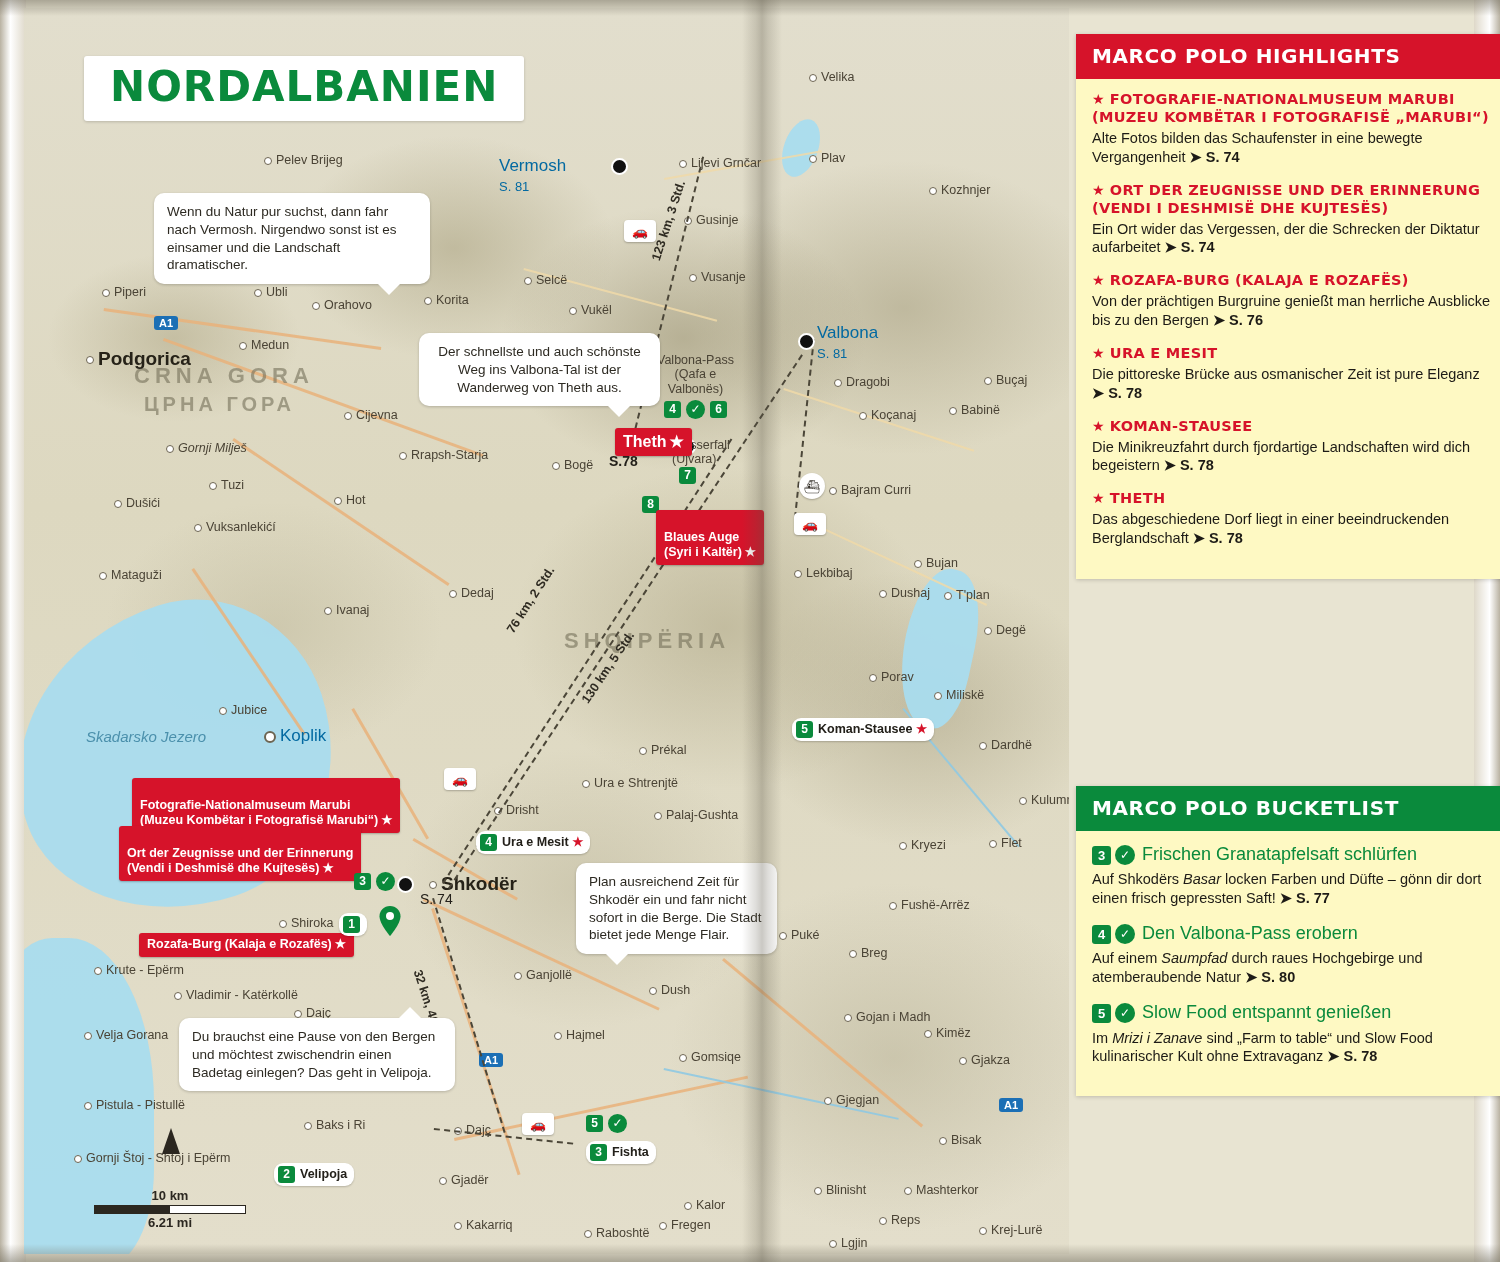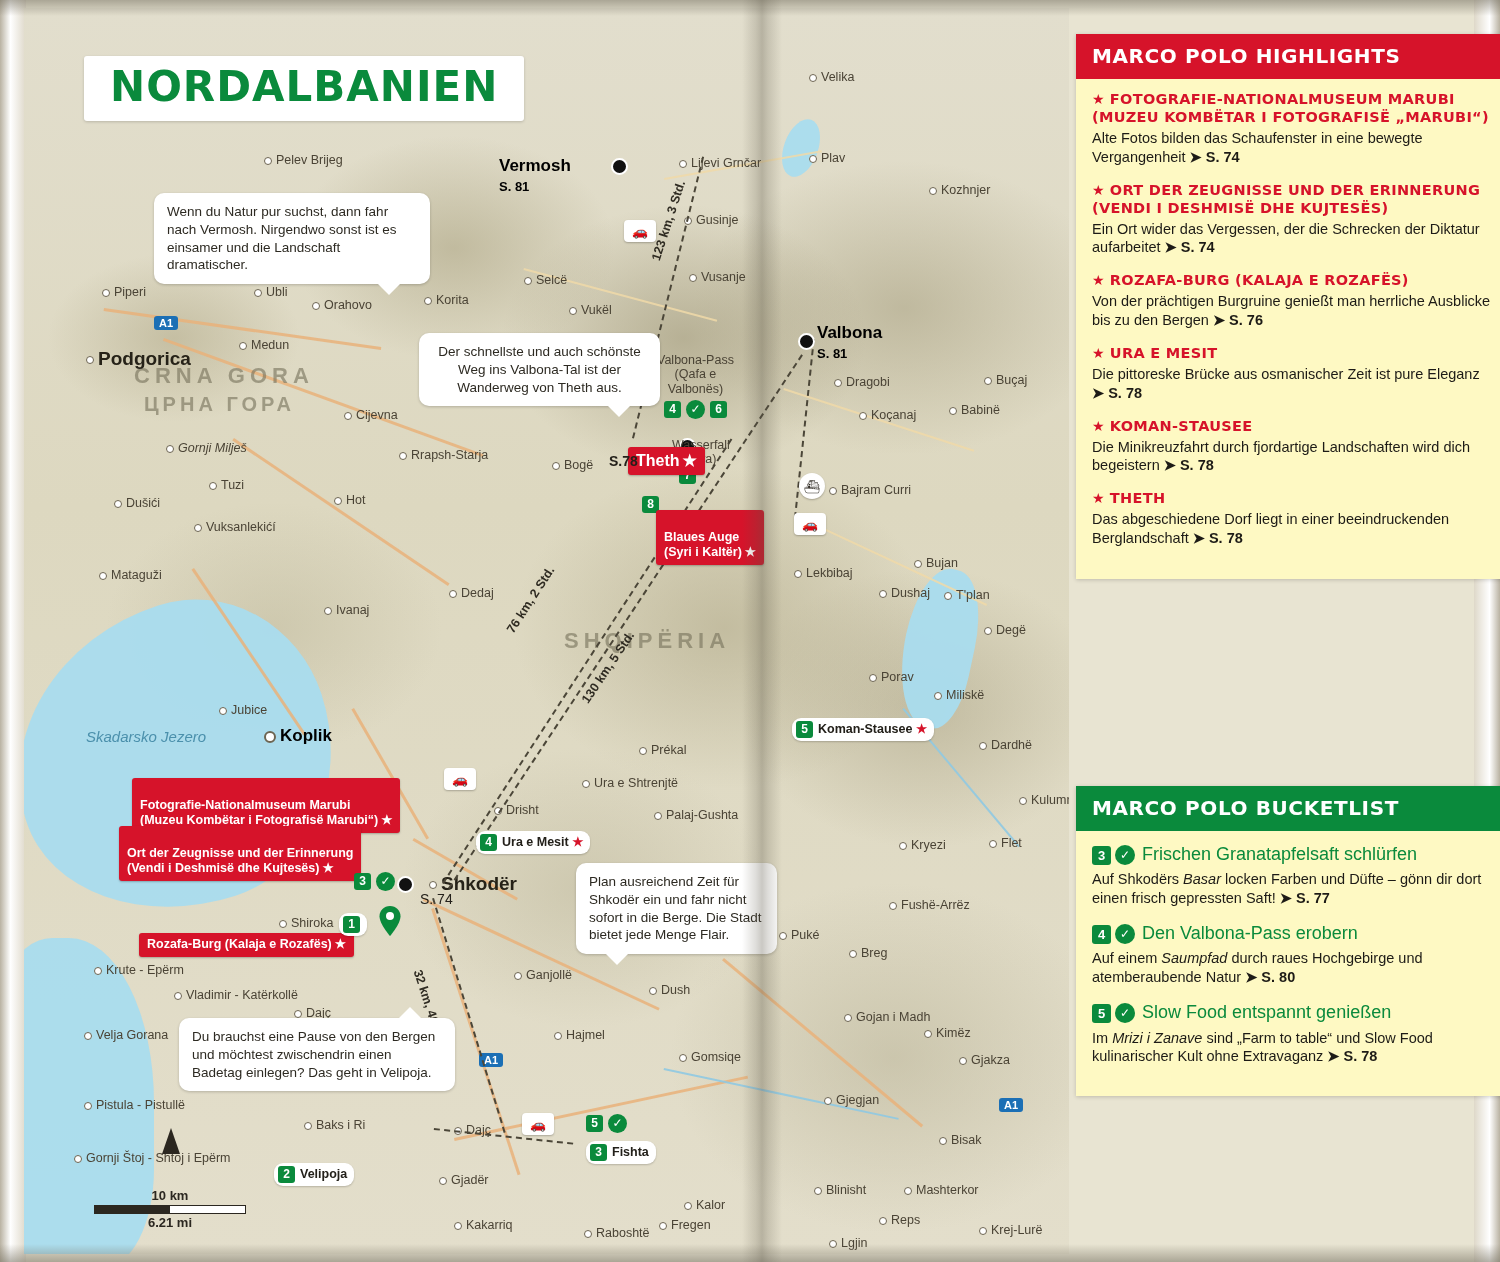--- a/index.html
+++ b/index.html
@@ -121,22 +121,22 @@
     display: inline-block;
     width: 6px; height: 6px;
     border: 1.4px solid #6d6552;
     background: #fff;
     border-radius: 50%;
     margin-right: 4px;
     vertical-align: middle;
   }
   .place.city {
     font-size: 17px;
-    font-weight: bold;
-    color: #000000;
+    font-weight: normal;
+    color: #0369a1;
   }
   .place.city .dot {
     width: 8px; height: 8px; border-width: 2px;
   }
   .place.big-town {
     font-size: 19px;
     font-weight: bold;
     color: #262218;
   }
   .country-label {
@@ -607,21 +607,21 @@
     <div class="bubble tail-br" style="left:395px; top:325px; width:215px;text-align:center;">
       <span>Der schnellste und auch schönste Weg ins Valbona-Tal ist der Wanderweg von Theth aus.</span>
     </div>
     <div class="bubble tail-bl" style="left:552px; top:855px; width:175px;">
       <span>Plan ausreichend Zeit für Shkodër ein und fahr nicht sofort in die Berge. Die Stadt bietet jede Menge Flair.</span>
     </div>
     <div class="bubble tail-tr" style="left:155px; top:1010px; width:250px;">
       <span>Du brauchst eine Pause von den Bergen und möchtest zwischendrin einen Badetag einlegen? Das geht in Velipoja.</span>
     </div>
 
-    <div class="poi-red big" style="left:604px; top:420px;margin-top:19px;">
+    <div class="poi-red big" style="left:591px; top:420px;">
       <span>Theth</span><span class="star">★</span>
     </div>
     <div style="position:absolute; left:585px; top:445px; font-size:14px; font-weight:bold; color:#23201a;">S.78</div>
 
     <div class="poi-red" style="left:632px; top:502px; white-space:pre-line;">
       <span>Blaues Auge
 (Syri i Kaltër)</span><span class="star">★</span>
     </div>
 
     <div class="poi-red" style="left:108px; top:770px; white-space:pre-line;">

